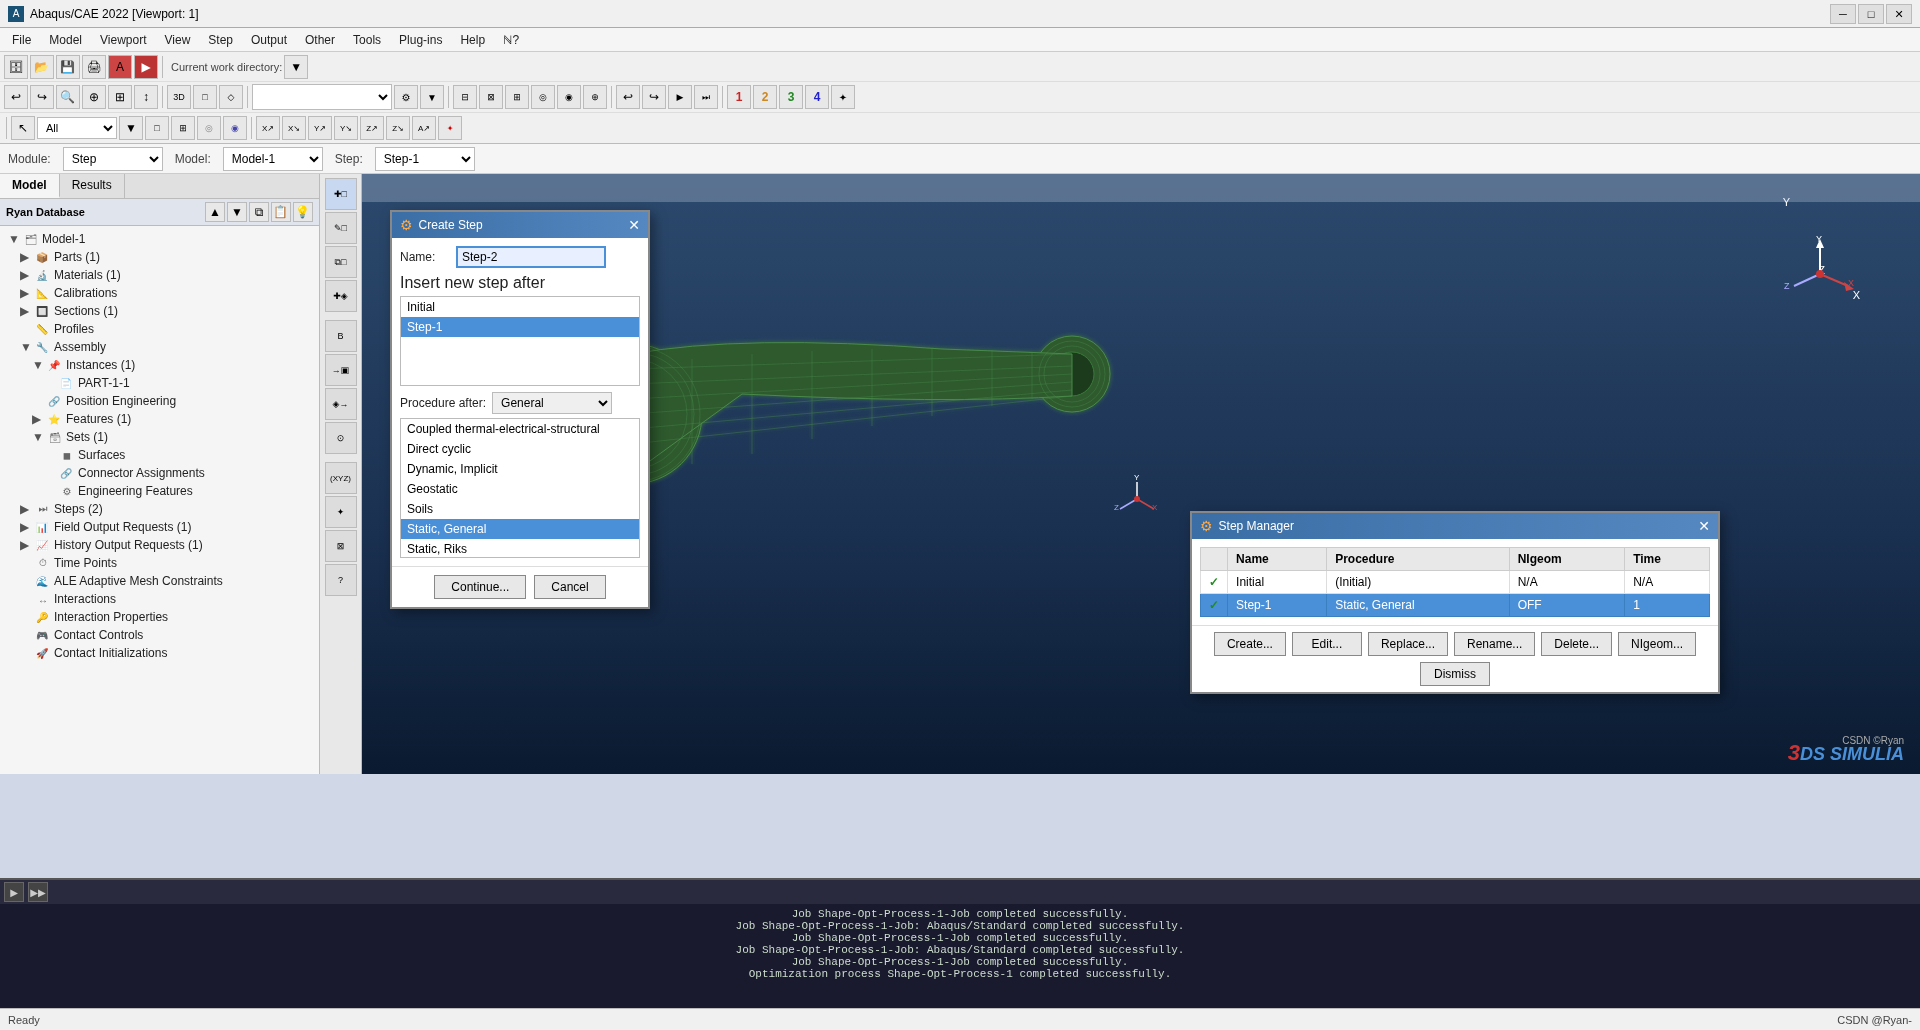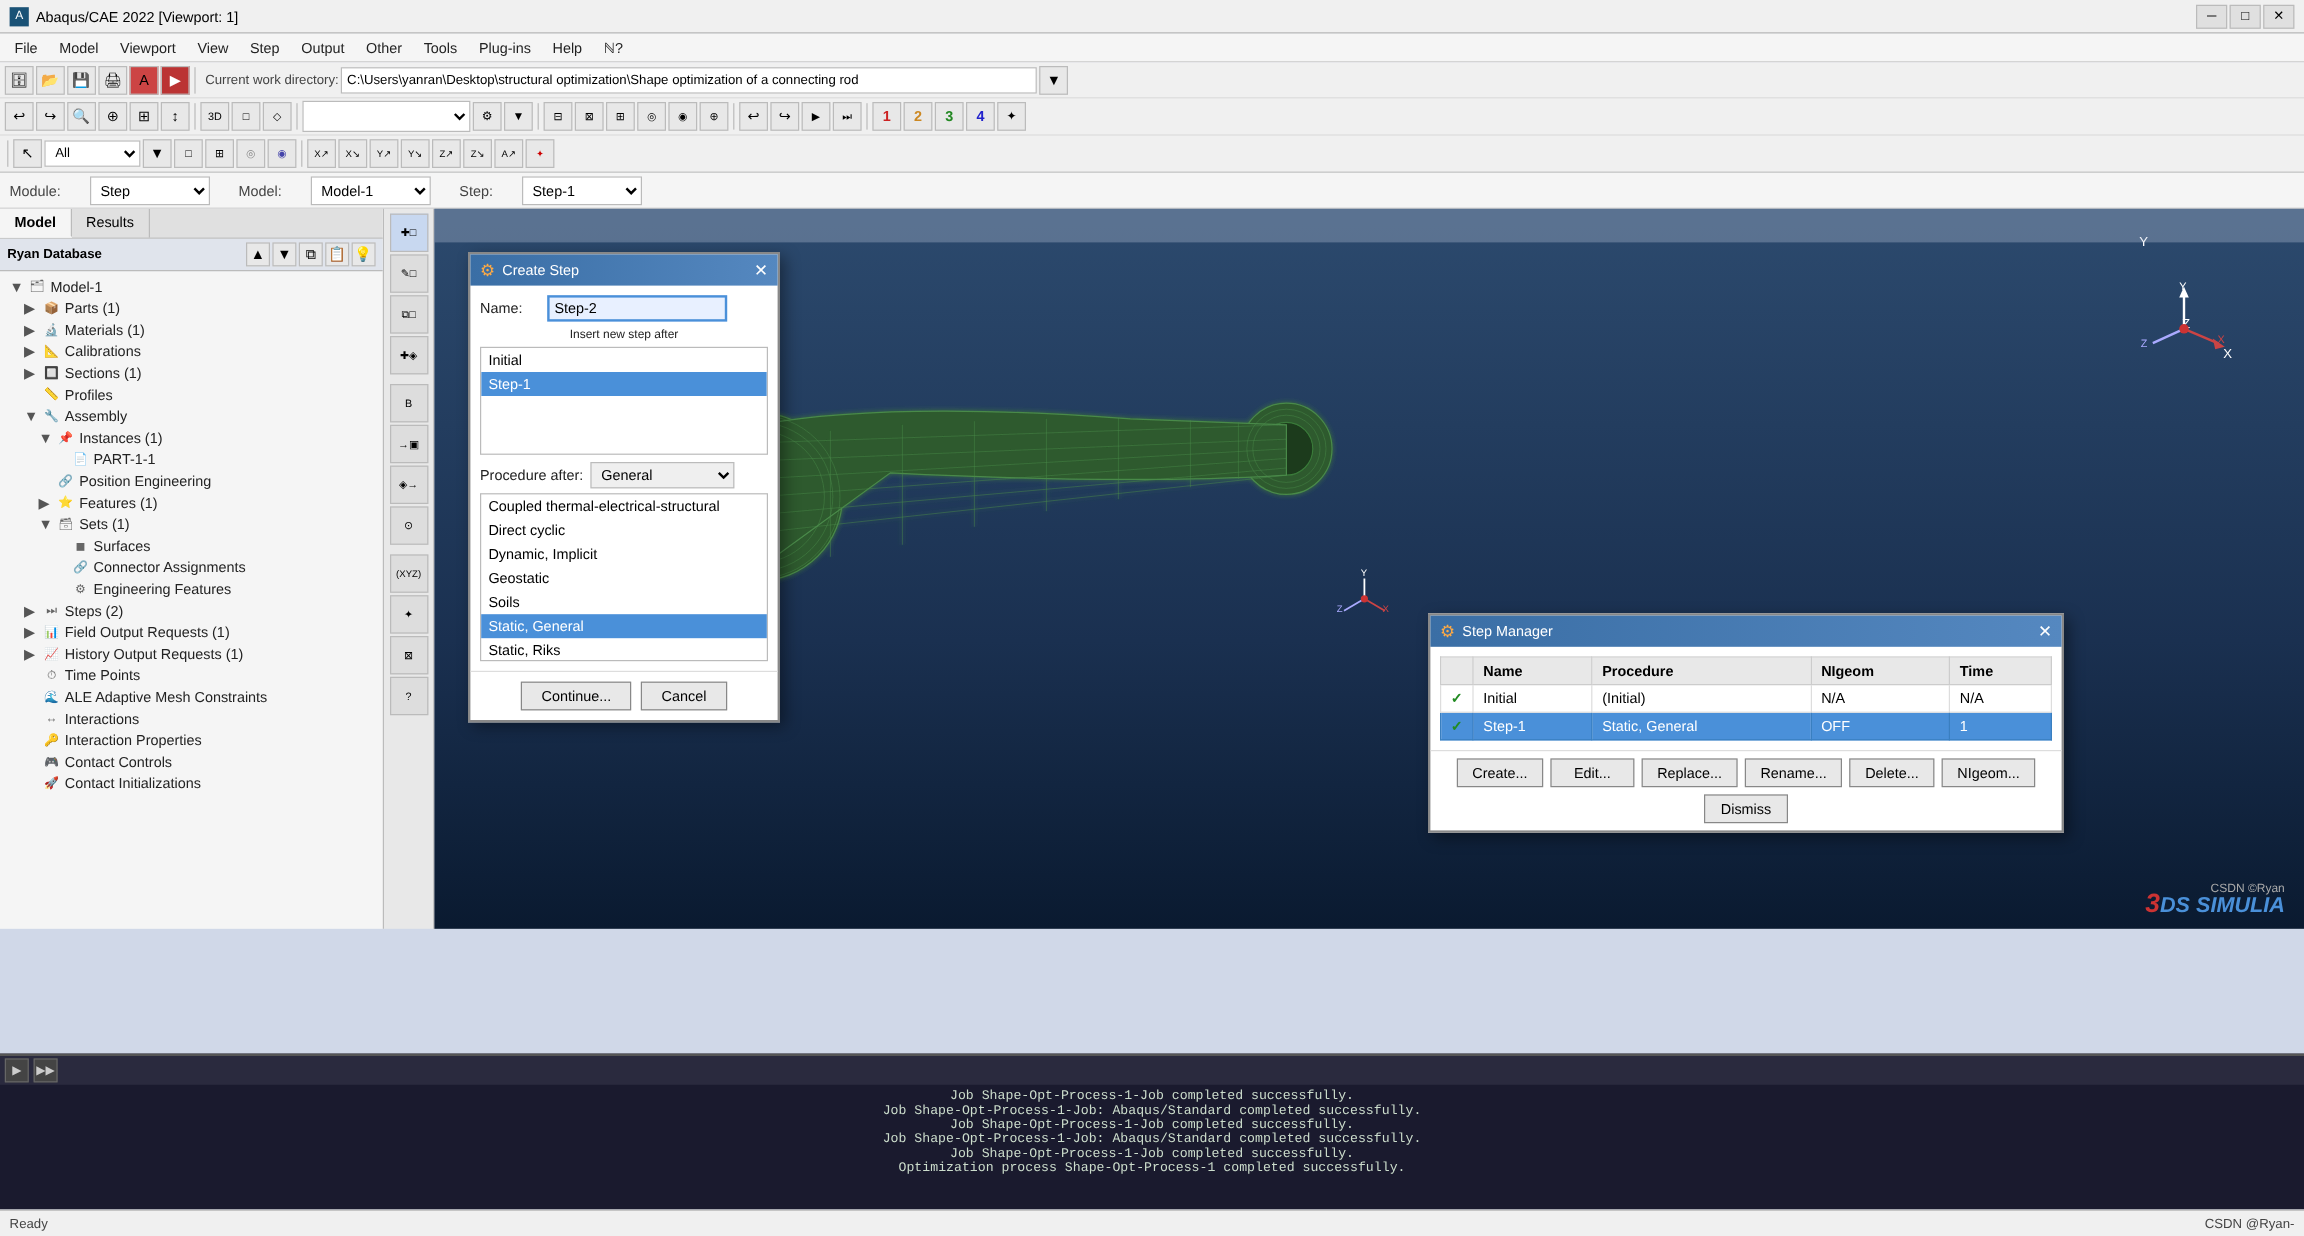--- a/index.html
+++ b/index.html
@@ -19,21 +19,21 @@
     
     #toolbar-area { background: #f0f0f0; border-bottom: 1px solid #bbb; }
     .toolbar-row { display: flex; align-items: center; padding: 2px 4px; gap: 2px; min-height: 30px; border-bottom: 1px solid #ddd; }
     .tb-btn { width: 24px; height: 24px; background: #e8e8e8; border: 1px solid #bbb; cursor: pointer; display: flex; align-items: center; justify-content: center; font-size: 12px; }
     .tb-sep { width: 1px; height: 22px; background: #bbb; margin: 0 2px; }
     .tb-label { font-size: 11px; color: #444; margin-left: 4px; }
     .tb-path-input { height: 22px; width: 580px; border: 1px solid #bbb; padding: 0 4px; font-size: 11px; background: white; }
     .tb-dropdown { height: 22px; border: 1px solid #bbb; padding: 0 4px; font-size: 11px; background: white; cursor: pointer; }
 
     
-    #module-bar { background: #f5f5f5; border-bottom: 1px solid #ccc; height: 30px; display: flex; align-items: center; padding: 0 8px; gap: 24px; }
+    #module-bar { background: #f5f5f5; border-bottom: 1px solid #ccc; height: 30px; display: flex; align-items: center; padding: 0 8px; gap: 12px; }
     .module-label { font-size: 12px; color: #444; }
     .module-select { height: 24px; border: 1px solid #bbb; padding: 0 4px; font-size: 12px; background: white; cursor: pointer; min-width: 100px; }
 
     
     #main-area { display: flex; height: calc(1030px - 28px - 24px - 90px - 30px - 130px); }
 
     
     #left-panel { width: 320px; background: #f5f5f5; border-right: 1px solid #bbb; display: flex; flex-direction: column; overflow: hidden; }
     #tab-bar { display: flex; background: #e0e0e0; border-bottom: 1px solid #bbb; }
     .tab { padding: 4px 12px; cursor: pointer; font-size: 12px; border-right: 1px solid #bbb; }
@@ -66,21 +66,21 @@
     #step-manager-buttons { display: flex; justify-content: center; gap: 6px; padding: 6px 8px; border-top: 1px solid #ddd; flex-wrap: wrap; }
     .sm-btn { padding: 4px 12px; border: 1px solid #888; background: #e8e8e8; cursor: pointer; font-size: 12px; min-width: 70px; text-align: center; }
 
     
     #create-step { position: absolute; left: 390px; top: 200px; width: 260px; background: white; border: 2px solid #888; box-shadow: 4px 4px 12px rgba(0,0,0,0.4); z-index: 200; }
     #create-step-title { background: linear-gradient(90deg, #3a6ea5, #5588c0); color: white; padding: 5px 8px; display: flex; align-items: center; justify-content: space-between; font-size: 12px; }
     #create-step-body { padding: 8px; }
     .cs-row { display: flex; align-items: center; margin-bottom: 6px; gap: 6px; }
     .cs-label { font-size: 12px; color: #222; min-width: 50px; }
     .cs-input { height: 22px; border: 2px solid #4a90d9; padding: 0 4px; font-size: 12px; width: 150px; background: #e8f0ff; }
-    .cs-section-label { font-size: 10px; color: #222; margin: 6px 0 4px 0; text-align: center; }
+    .cs-section-label { font-size: 16px; color: #222; margin: 6px 0 4px 0; }
     .cs-listbox { width: 100%; height: 90px; border: 1px solid #bbb; overflow-y: auto; font-size: 12px; }
     .cs-listbox-item { padding: 3px 6px; cursor: pointer; }
     .cs-listbox-item.selected { background: #4a90d9; color: white; }
     .cs-proc-row { display: flex; align-items: center; margin: 6px 0 4px 0; gap: 6px; }
     .cs-proc-label { font-size: 12px; color: #222; }
     .cs-proc-select { height: 22px; border: 1px solid #bbb; font-size: 12px; padding: 0 4px; width: 120px; }
     .cs-scrolllist { width: 100%; height: 140px; border: 1px solid #bbb; overflow-y: auto; font-size: 12px; position: relative; }
     .cs-scrolllist-item { padding: 3px 6px; cursor: pointer; }
     .cs-scrolllist-item.selected { background: #4a90d9; color: white; }
     .cs-buttons { display: flex; justify-content: center; gap: 8px; padding: 8px; border-top: 1px solid #ddd; }
@@ -144,21 +144,20 @@
 
   <div class="toolbar-row">
     <button class="tb-btn" title="Model Database">🗄</button>
     <button class="tb-btn" title="Open">📂</button>
     <button class="tb-btn" title="Save">💾</button>
     <button class="tb-btn" title="Print">🖨</button>
     <button class="tb-btn" style="background:#c44;">A</button>
     <button class="tb-btn" style="background:#b33; color:white;">▶</button>
     <div class="tb-sep"></div>
     <span class="tb-label">Current work directory:</span>
-    <input class="tb-path-input" type="text" value="C:\Users\yanran\Desktop\structural optimization\Shape optimization of a connecting rod" style="">
     <button class="tb-btn">▼</button>
   </div>
 
   <div class="toolbar-row">
     <button class="tb-btn">↩</button>
     <button class="tb-btn">↪</button>
     <button class="tb-btn">🔍</button>
     <button class="tb-btn">⊕</button>
     <button class="tb-btn">⊞</button>
     <button class="tb-btn">↕</button>

